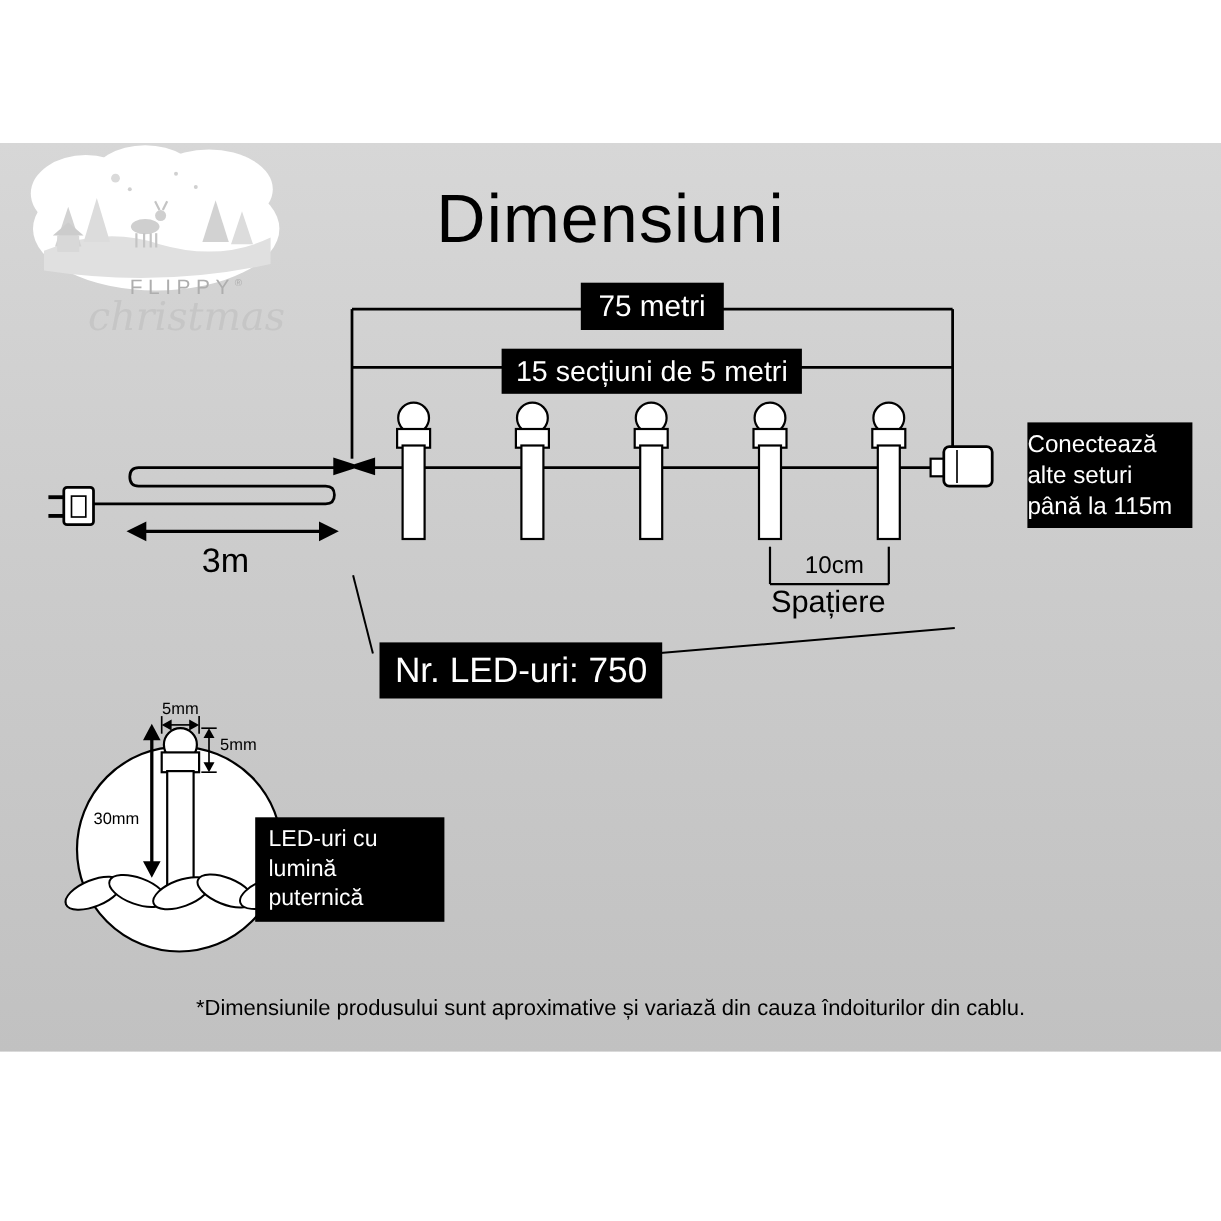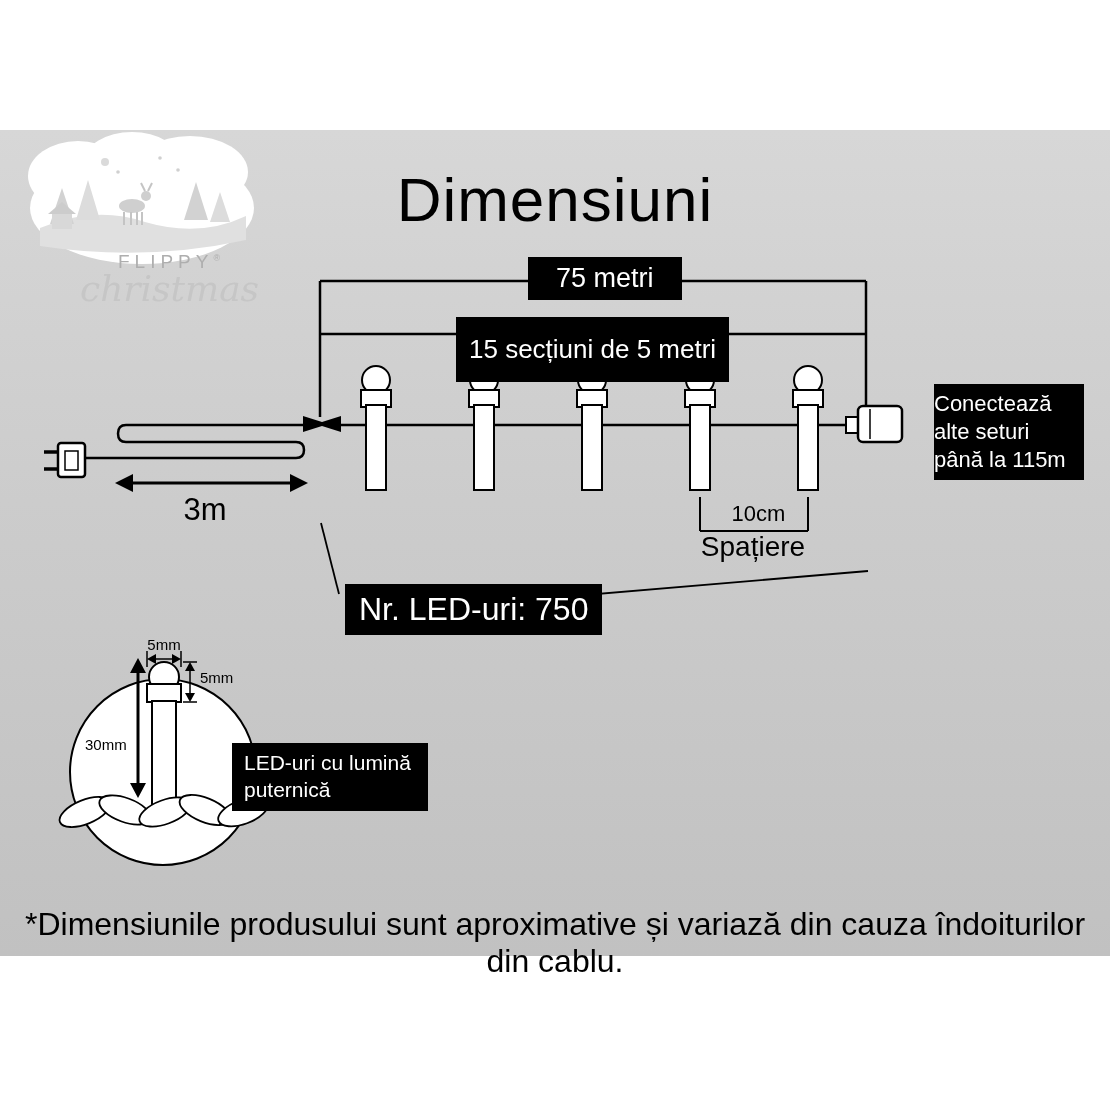--- a/index.html
+++ b/index.html
@@ -16,34 +16,34 @@
   .abs{position:absolute;}
   .title{
     left:0;right:0;top:164px;text-align:center;
     font-size:62px;font-weight:400;letter-spacing:1px;color:#000;
   }
   .badge{
     position:absolute;background:#000000;color:#ffffff;
     line-height:1.28;white-space:nowrap;
   }
   .badge.wrap{white-space:normal;}
-  .badge-75{left:528px;top:257px;font-size:27px;padding:4px 28px;}
-  .badge-sections{left:456px;top:317px;font-size:26px;padding:16px 13px;}
+  .badge-75{left:528px;top:257px;font-size:27px;padding:4px 16px;}
+  .badge-sections{left:456px;top:317px;font-size:26px;padding:4px 13px;}
   .badge-connect{left:934px;top:384px;width:150px;box-sizing:border-box;font-size:22px;padding:6px 0;}
   .badge-ledcount{left:345px;top:584px;font-size:32px;padding:5px 14px;}
-  .badge-lednote{left:232px;top:743px;width:196px;box-sizing:border-box;font-size:21px;padding:7px 12px;}
+  .badge-lednote{left:232px;top:743px;width:172px;box-sizing:border-box;font-size:21px;padding:7px 12px;}
   .label{position:absolute;color:#000;}
   .lbl-3m{left:155px;top:492px;width:100px;text-align:center;font-size:31px;}
   .lbl-10cm{left:699px;top:501px;width:119px;text-align:center;font-size:22px;}
   .lbl-spatiere{left:688px;top:531px;width:130px;text-align:center;font-size:28px;}
   .lbl-ledsize{left:56px;top:601px;font-size:28px;}
   .lbl-5mm-top{left:141px;top:636px;width:46px;text-align:center;font-size:15px;}
   .lbl-5mm-right{left:200px;top:669px;font-size:15px;}
   .lbl-30mm{left:85px;top:736px;font-size:15px;}
-  .disclaimer{left:0;right:0;top:906px;text-align:center;font-size:32px;color:#000;}
+  .disclaimer{left:0;right:0;top:906px;text-align:center;font-size:20px;color:#000;}
   .logo-brand{
     left:118px;top:251px;width:100px;text-align:center;
     font-size:19px;letter-spacing:5px;color:#aeaeae;font-weight:400;
   }
   .logo-brand sup{font-size:9px;letter-spacing:0;}
   .logo-script{
     left:80px;top:268px;width:170px;text-align:center;
     font-family:"DejaVu Serif","Liberation Serif",serif;font-style:italic;
     font-size:36px;color:#c6c6c6;
   }

